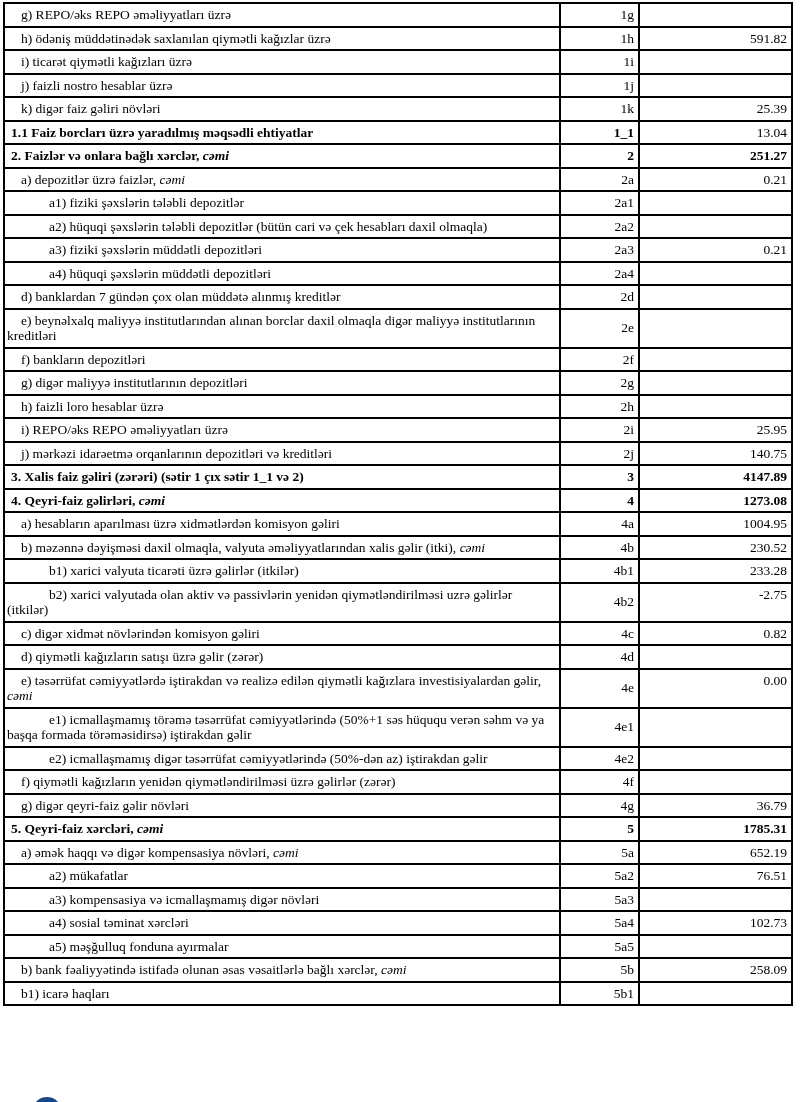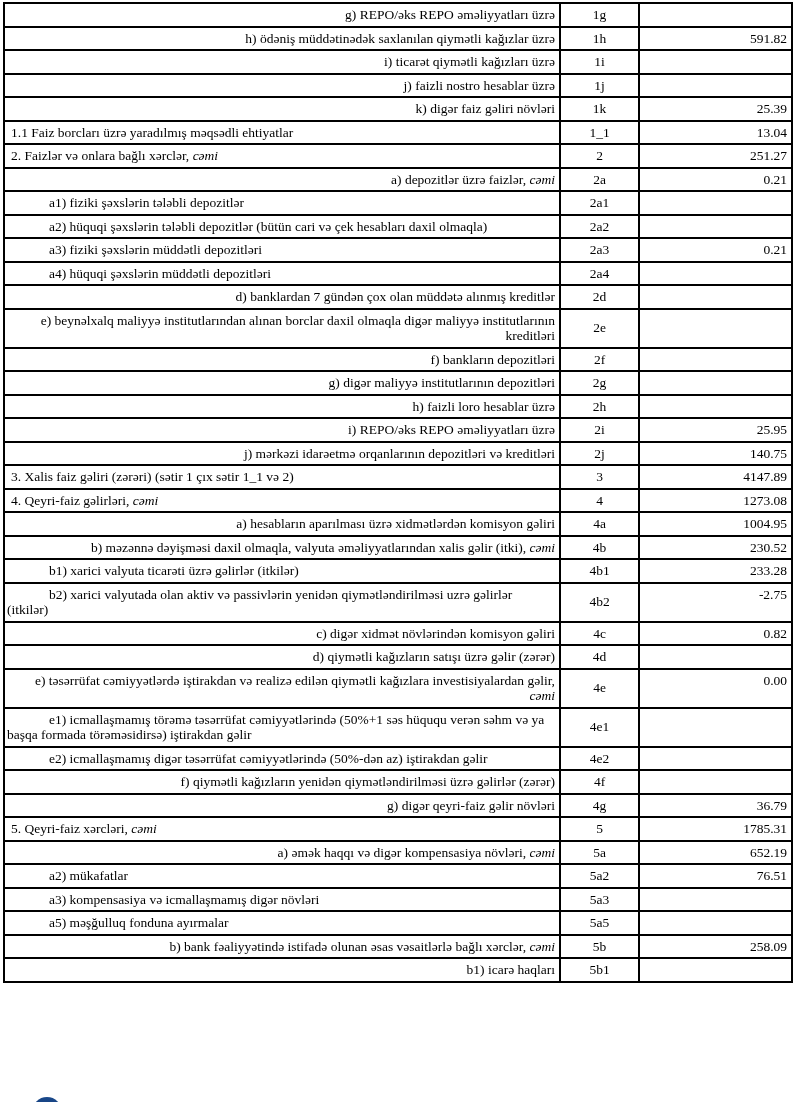--- a/index.html
+++ b/index.html
@@ -3,27 +3,27 @@
 <meta charset="utf-8">
 <style>
   html,body{margin:0;padding:0;background:#fff;}
   .page{position:relative;width:800px;height:1102px;background:#ffffff;overflow:hidden;
         font-family:"Liberation Serif",serif;color:#000;}
   table.report{position:absolute;left:3px;top:2px;width:788px;
         border-collapse:collapse;table-layout:fixed;}
   td{border:2px solid #000;font-size:13.5px;line-height:15.5px;
      padding:3px 4px;vertical-align:middle;overflow:hidden;}
   td.desc{padding:3px 4px 3px 2px;}
-  td.code{text-align:center;}
+  td.code{text-align:right;}
   td.value{text-align:right;vertical-align:top;}
   td.lvl0{text-indent:4px;}
-  td.lvl1{text-indent:14px;text-align:right;}
+  td.lvl1{text-indent:14px;}
   td.lvl2{text-indent:42px;}
-  tr.bold td.desc, tr.bold td.code{font-weight:normal;}
-  tr.vbold td.value{font-weight:normal;}
+  tr.bold td.desc, tr.bold td.code{font-weight:bold;}
+  tr.vbold td.value{font-weight:bold;}
   .it{font-style:italic;}
   .logo{position:absolute;left:32px;top:1097px;width:30px;height:18px;
         border-radius:15px 15px 0 0;
         background:linear-gradient(180deg,#1b4a8c 0%,#0f3470 100%);}
 </style>
 </head>
 <body>
 
 <div class="page">
   <table class="report">
@@ -207,20 +207,25 @@
           <td class="desc lvl2"><span>a2) mükafatlar</span></td>
           <td class="code">5a2</td>
           <td class="value">76.51</td>
         </tr>
         <tr>
           <td class="desc lvl2"><span>a3) kompensasiya və icmallaşmamış digər növləri</span></td>
           <td class="code">5a3</td>
           <td class="value"></td>
         </tr>
         <tr>
+          <td class="desc lvl2"><span>a4) sosial təminat xərcləri</span></td>
+          <td class="code">5a4</td>
+          <td class="value">102.73</td>
+        </tr>
+        <tr>
           <td class="desc lvl2"><span>a5) məşğulluq fonduna ayırmalar</span></td>
           <td class="code">5a5</td>
           <td class="value"></td>
         </tr>
         <tr>
           <td class="desc lvl1"><span>b) bank fəaliyyətində istifadə olunan əsas vəsaitlərlə bağlı xərclər, </span><span class="it">cəmi</span></td>
           <td class="code">5b</td>
           <td class="value">258.09</td>
         </tr>
         <tr>

